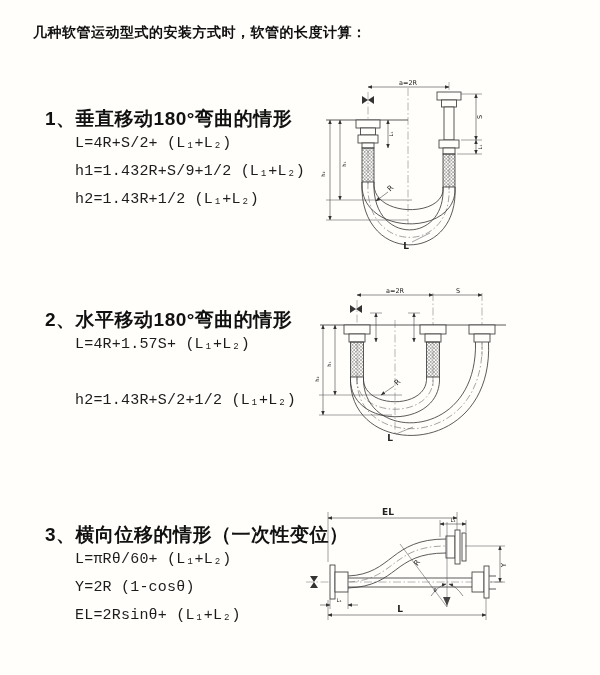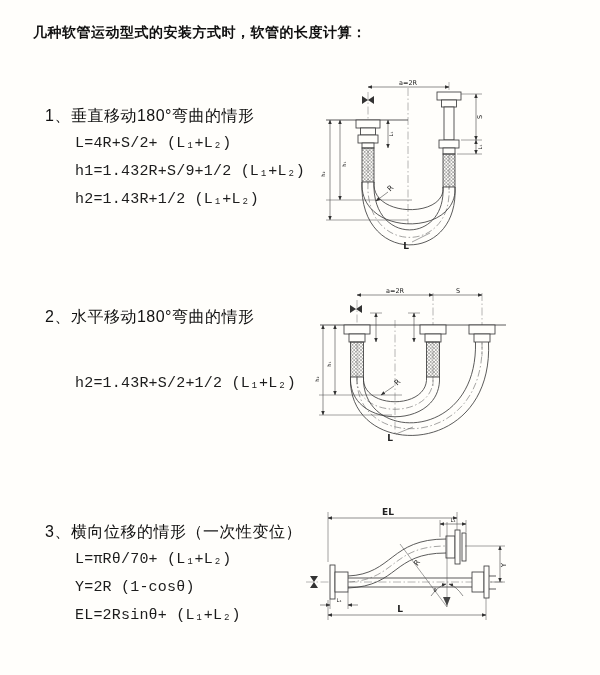--- a/index.html
+++ b/index.html
@@ -1,20 +1,20 @@
 <!DOCTYPE html>
 <html><head>
 <meta charset="utf-8">
 <style>
   html,body{margin:0;padding:0;}
   .page{position:relative;width:600px;height:675px;background:#fffefb;overflow:hidden;
         font-family:"Liberation Sans",sans-serif;}
   .title{position:absolute;left:33px;top:24px;font-size:14px;font-weight:700;color:#111;
          letter-spacing:0.5px;white-space:nowrap;}
-  .heading{position:absolute;font-size:16px;font-weight:400;color:#111;white-space:nowrap;
+  .heading{position:absolute;font-size:19px;font-weight:700;color:#111;white-space:nowrap;
            letter-spacing:0.5px;}
   .formula{position:absolute;font-family:Liberation Mono, monospace;font-size:15px;color:#1c1c1c;
            letter-spacing:0.2px;white-space:nowrap;}
   svg{position:absolute;overflow:visible;}
   svg text{font-family:"DejaVu Sans",sans-serif;fill:#222;}
   .ln{stroke:#3d3d3d;stroke-width:0.85;fill:none;}
   .thin{stroke:#555;stroke-width:0.55;fill:none;}
   .dim{stroke:#444;stroke-width:0.6;fill:none;}
   .cl{stroke:#7a7a7a;stroke-width:0.55;fill:none;stroke-dasharray:8 2.5 1.5 2.5;}
   .dshc{stroke:#666;stroke-width:0.6;fill:none;stroke-dasharray:7 2.5 1.5 2.5;}
@@ -106,21 +106,22 @@
       <line class="dim" x1="76" y1="120" x2="64" y2="129" marker-end="url(#ar)"></line>
       <text x="80" y="118" font-size="7.5" transform="rotate(-45 80 118)" text-anchor="middle">R</text>
     </g>
     <g>
       <line class="thin" x1="100" y1="170" x2="118" y2="161"></line>
       <text class="dtb" x="94" y="177" text-anchor="middle">L</text>
     </g>
   </svg>
 
   <div class="heading" style="left:45px;top:307px">2、水平移动180°弯曲的情形</div>
-  <div class="formula" style="left:75px;top:375px">h2=1.43R+S/2+1/2 (L₁+L₂)</div>
+  <div class="formula" style="left:75px;top:336px">L=4R+1.57S+ (L₁+L₂)</div>
+  <div class="formula" style="left:75px;top:392px">h2=1.43R+S/2+1/2 (L₁+L₂)</div>
 
   <svg style="left:310px;top:282px" width="240" height="185" viewBox="0 0 240 185">
     <g>
       <path class="cl" d="M47,18 V104"></path>
       <path class="cl" d="M123,11 V104"></path>
       <path class="cl" d="M172,11 V74"></path>
       <path class="cl" d="M85,38 V154"></path>
     </g>
     <g>
       <line class="dim" x1="47" y1="13" x2="123" y2="13" marker-start="url(#ar)" marker-end="url(#ar)"></line>
@@ -170,21 +171,21 @@
       <line class="dim" x1="84" y1="104" x2="71" y2="113" marker-end="url(#ar)"></line>
       <text x="89" y="102" font-size="7.5" transform="rotate(-45 89 102)" text-anchor="middle">R</text>
     </g>
     <g>
       <line class="thin" x1="86" y1="152" x2="103" y2="145"></line>
       <text class="dtb" x="80" y="159" text-anchor="middle">L</text>
     </g>
   </svg>
 
   <div class="heading" style="left:45px;top:522px">3、横向位移的情形（一次性变位）</div>
-  <div class="formula" style="left:75px;top:551px">L=πRθ/70+ (L₁+L₂)</div>
+  <div class="formula" style="left:75px;top:551px">L=πRθ/60+ (L₁+L₂)</div>
   <div class="formula" style="left:75px;top:579px">Y=2R (1-cosθ)</div>
   <div class="formula" style="left:75px;top:607px">EL=2Rsinθ+ (L₁+L₂)</div>
 
   <svg style="left:300px;top:492px" width="300" height="160" viewBox="0 0 300 160">
     <path class="cl" d="M6,90 H205"></path>
     <polygon points="10,84 18,84 10,96 18,96" fill="#333"></polygon>
     <g>
       <rect class="fitting" x="30" y="73" width="5" height="34"></rect>
       <rect class="fitting" x="35" y="80" width="13" height="20"></rect>
     </g>

